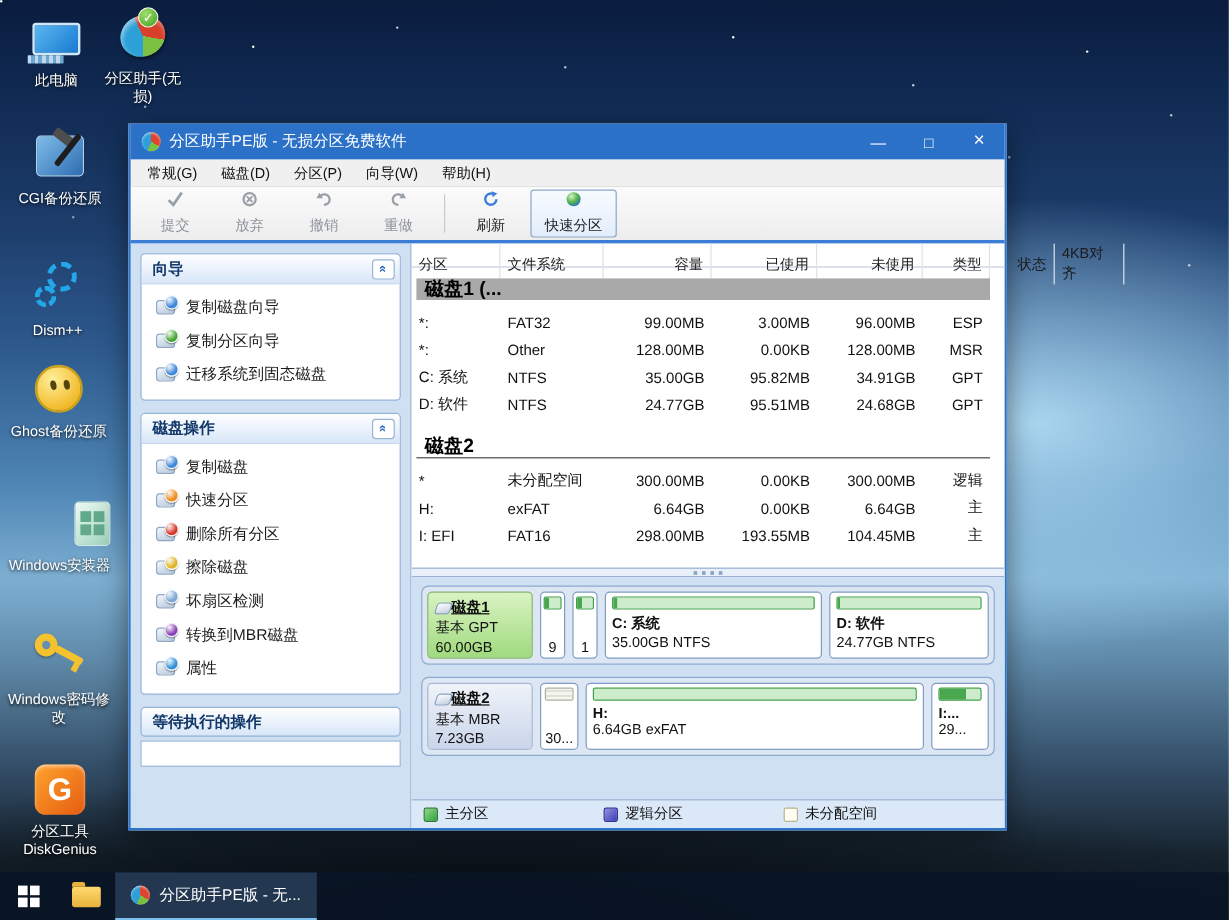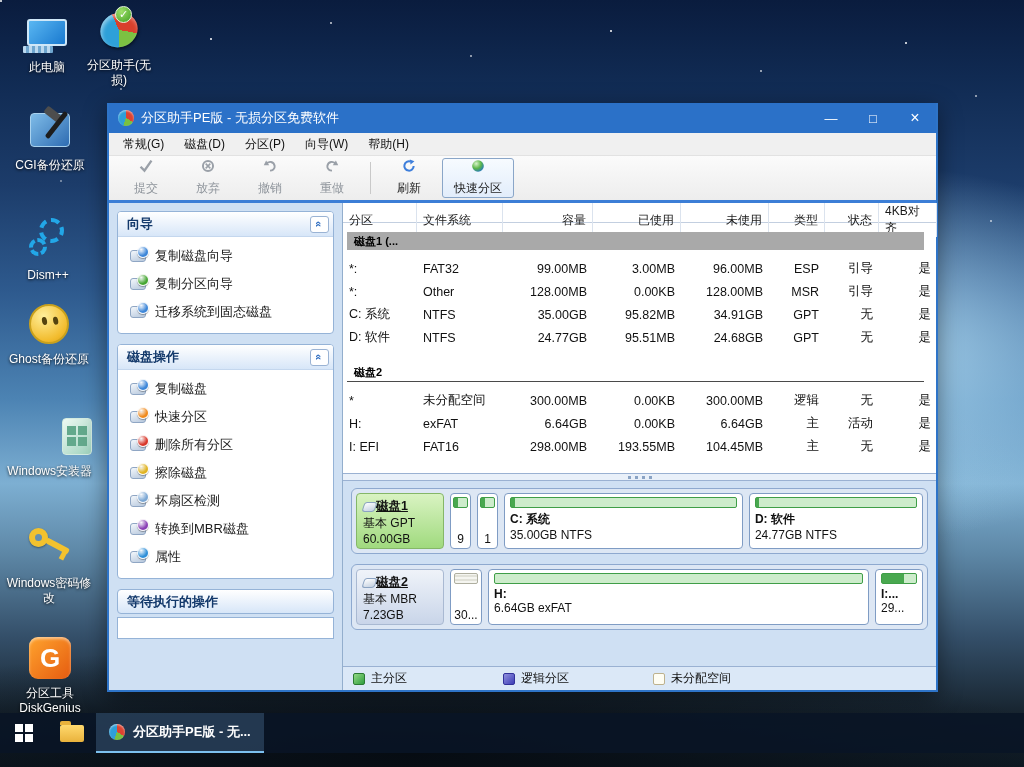--- a/index.html
+++ b/index.html
@@ -59,21 +59,21 @@
   
   .kring { position:absolute; left:4px; top:4px; width:19px; height:19px; border:6px solid #f3c22e; border-radius:50%; box-shadow:0 1px 2px rgba(0,0,0,.4); }
   .kshaft { position:absolute; left:20px; top:19px; width:25px; height:6px; background:#f3c22e; transform:rotate(28deg); border-radius:2px; }
   .ktooth { position:absolute; left:36px; top:25px; width:5px; height:11px; background:#f3c22e; transform:rotate(28deg); }
   
   .dg { width:42px; height:42px; border-radius:9px; background:linear-gradient(135deg,#ffa42e,#e55b10);
     color:#fff; font-weight:bold; font-size:26px; display:flex; align-items:center; justify-content:center;
     box-shadow:inset 0 2px 3px rgba(255,255,255,.5); }
 
   
-  .win { position:absolute; left:107px; top:103px; width:831px; height:589px; z-index:2;
+  .win { position:absolute; left:107px; top:103px; width:732px; height:589px; z-index:2;
     background:#fff; border:2px solid #2e74c8; border-top:none; box-shadow:0 6px 22px rgba(0,0,0,.45);
     display:flex; flex-direction:column; }
   .titlebar { height:30px; background:#2b71c8; display:flex; align-items:center; padding:0 0 0 9px; flex:none; }
   .appico { width:16px; height:16px; border-radius:50%; flex:none;
     background:conic-gradient(#dd4330 0 120deg,#79c040 120deg 200deg,#2e9fd8 200deg 360deg);
     box-shadow:inset 0 1px 2px rgba(255,255,255,.6); }
   .title { color:#fff; font-size:13px; margin-left:7px; flex:1; white-space:nowrap; overflow:hidden; }
   .wbtn { width:42px; height:30px; color:#fff; font-size:13px; display:flex; align-items:center; justify-content:center; flex:none; }
 
   .menubar { height:23px; background:#f0f0f0; display:flex; align-items:center; padding:0 4px; font-size:12px; color:#111; flex:none; border-bottom:1px solid #e2e2e2; }
@@ -106,21 +106,21 @@
   .pendhead { margin-top:4px; }
   .oplist { height:22px; background:#fff; border:1px solid #95b3d7; margin-top:3px; }
 
   
   .main { flex:1; min-width:0; display:flex; flex-direction:column; background:#fff; }
   .grid8 { display:grid; grid-template-columns:74px 86px 90px 88px 88px 56px 54px 58px; }
   .thead { height:20px; border-bottom:1px solid #c3cfe0; font-size:12px; color:#1a1a1a; flex:none; }
   .thead span { display:flex; align-items:center; padding:0 6px; border-right:1px solid #dbe3ee; height:100%; }
   .thead span.r { justify-content:flex-end; }
   .rows { flex:1; min-height:0; overflow:hidden; padding-top:9px; }
-  .band { height:18px; margin:0 12px 7px 4px; display:flex; align-items:center; padding:0 7px; font-size:11px; font-weight:bold; color:#000; }
+  .band { height:18px; margin:0 12px 7px 4px; display:flex; align-items:center; padding:0 7px; font-size:16px; font-weight:bold; color:#000; }
   .band.sel { background:#a9a9a9; }
   .band.plain { border-bottom:1px solid #4a4a4a; margin-top:15px; }
   .trow { height:23px; font-size:12.5px; color:#111; align-items:center; }
   .trow span { padding:0 6px; white-space:nowrap; overflow:hidden; }
   .trow span.r { text-align:right; }
 
   .split { height:8px; flex:none; background:#e9f0f9; border-top:1px solid #9ab1d2; border-bottom:1px solid #9ab1d2;
     display:flex; align-items:center; justify-content:center; gap:4px; }
   .split i { width:3px; height:3px; background:#8aa3c4; }
 
@@ -146,21 +146,21 @@
   .part.w48 { width:48px; }
 
   .legend { height:24px; flex:none; background:#dbe8f7; border-top:1px solid #9ab1d2; display:flex; align-items:center; padding:0 10px; font-size:12px; color:#111; }
   .litem { display:flex; align-items:center; gap:6px; width:150px; }
   .lsq { width:12px; height:12px; border-radius:2px; flex:none; }
   .lsq.pri { background:linear-gradient(135deg,#94d984,#2f9e3f); border:1px solid #2b7a33; }
   .lsq.log { background:linear-gradient(135deg,#9191de,#3d3db6); border:1px solid #32329a; }
   .lsq.un  { background:#fefdf3; border:1px solid #bdb28f; }
 
   
-  .taskbar { position:absolute; left:0; bottom:14px; width:1024px; height:40px; background:rgba(9,21,37,.88); display:flex; z-index:3;font-weight:bold; }
+  .taskbar { position:absolute; left:0; bottom:0; width:1024px; height:40px; background:rgba(9,21,37,.88); display:flex; z-index:3; }
   .tb-btn { width:48px; height:40px; display:flex; align-items:center; justify-content:center; }
   .winflag { display:grid; grid-template-columns:8px 8px; gap:2px; }
   .winflag i { width:8px; height:8px; background:#fff; }
   .folder { width:24px; height:17px; border-radius:2px; background:linear-gradient(180deg,#ffd96e,#e9b23c); position:relative; }
   .folder::before { content:""; position:absolute; top:-4px; left:0; width:11px; height:4px; background:#e9b23c; border-radius:2px 2px 0 0; }
   .tb-task { display:flex; align-items:center; gap:8px; padding:0 13px; min-width:158px;
     background:rgba(126,186,238,.22); border-bottom:2px solid #7cc0ef; color:#fff; font-size:13px; }
 </style>
 </head>
 <body>

